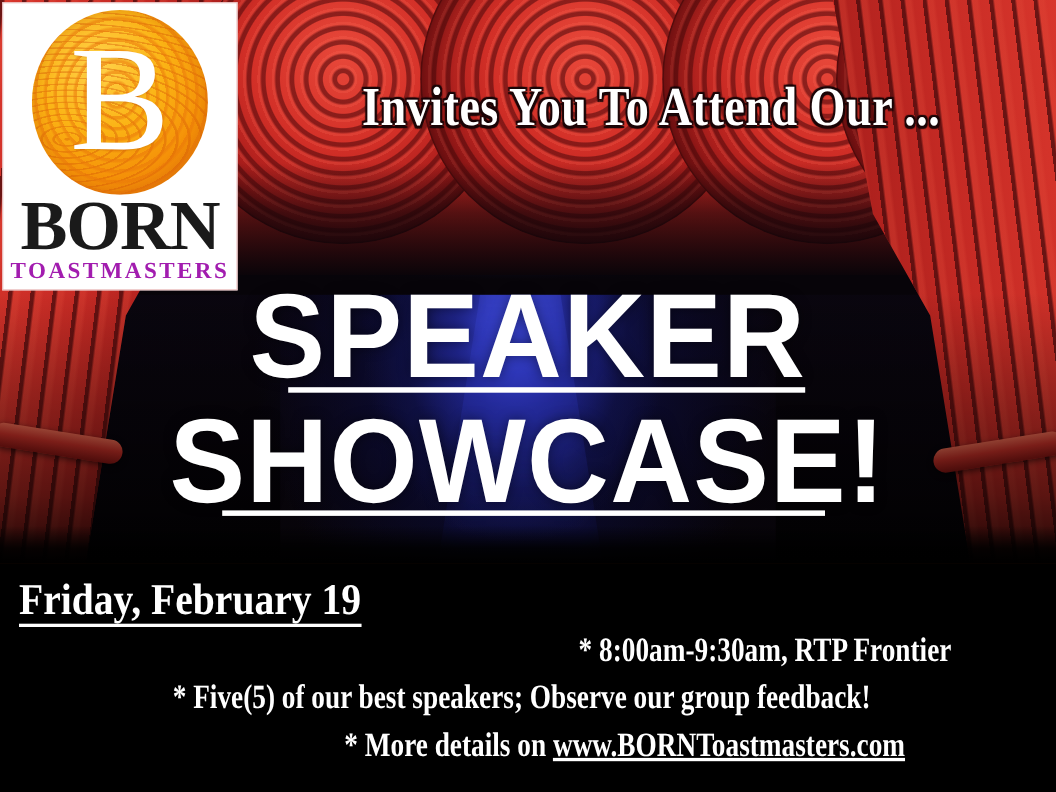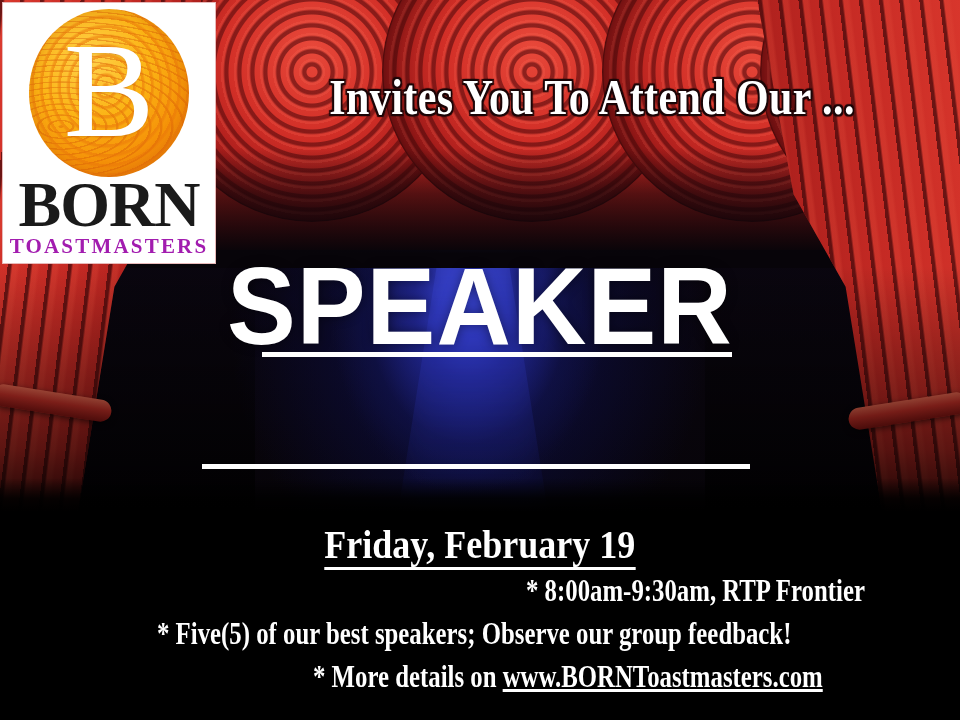--- a/index.html
+++ b/index.html
@@ -178,21 +178,21 @@
     position:absolute;height:5px;background:#ffffff;
   }
   #speaker-rule{left:262px;top:352px;width:470px;}
   #showcase-rule{left:202px;top:464px;width:548px;}
 
   
   #info{
     position:absolute;left:0;top:512px;width:960px;height:208px;background:#000;
   }
   #date-line{
-    position:absolute;left:0;top:12px;width:960px;text-align:center;
+    position:absolute;left:0;top:12px;width:960px;text-align:left;
     font-family:"Liberation Serif",serif;font-weight:700;
     font-size:40px;line-height:1.05;color:#ffffff;
   }
   #date-line .u{
     display:inline-block;border-bottom:3px solid #ffffff;padding-bottom:1px;
     transform:scaleX(.90);transform-origin:50% 50%;
   }
   .bullets{
     position:absolute;left:70px;top:60px;width:880px;
   }
@@ -237,20 +237,21 @@
       <div class="shadow"></div>
     </div>
 
     <div class="stage-floor"></div>
 
     <div id="invites">Invites You To Attend Our ...</div>
 
     <div class="deco" id="speaker"><span class="inner">SPEAKER</span></div>
     <div class="deco-rule" id="speaker-rule"></div>
 
+    <div class="deco" id="showcase"><span class="inner">SHOWCASE!</span></div>
     <div class="deco-rule" id="showcase-rule"></div>
   </div>
 
   <div id="logo-box">
     <div class="logo-disc">
       <div class="bee">B</div>
     </div>
     <div class="logo-born">BORN</div>
     <div class="logo-tm">TOASTMASTERS</div>
   </div>

